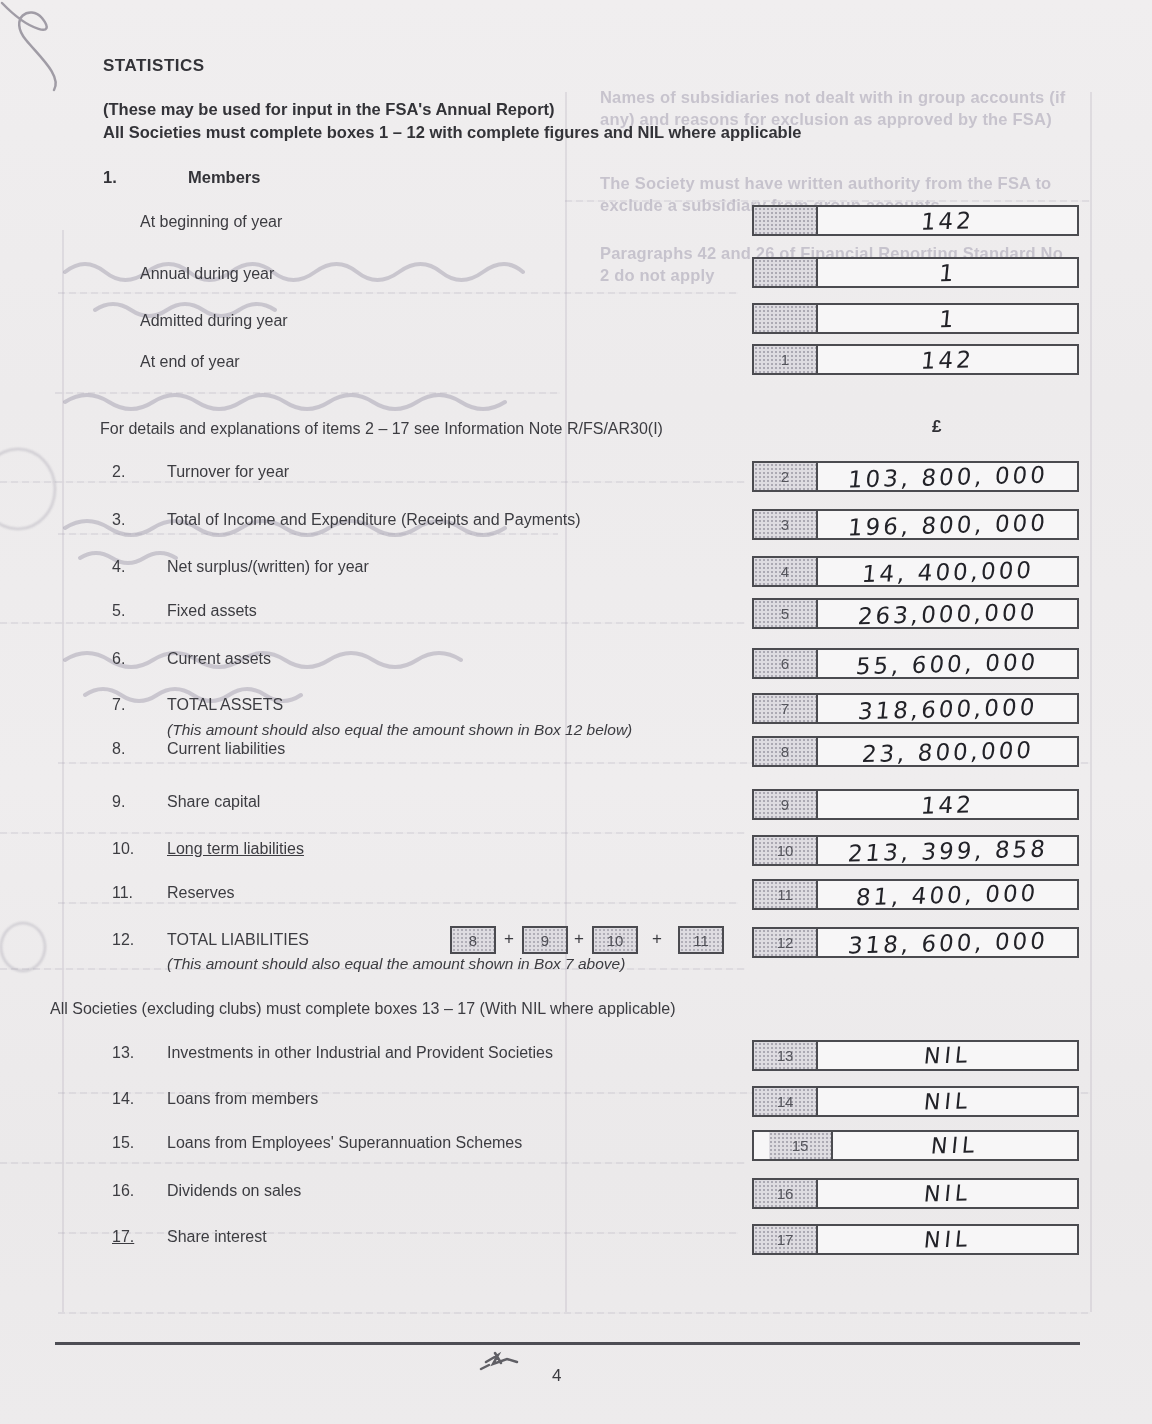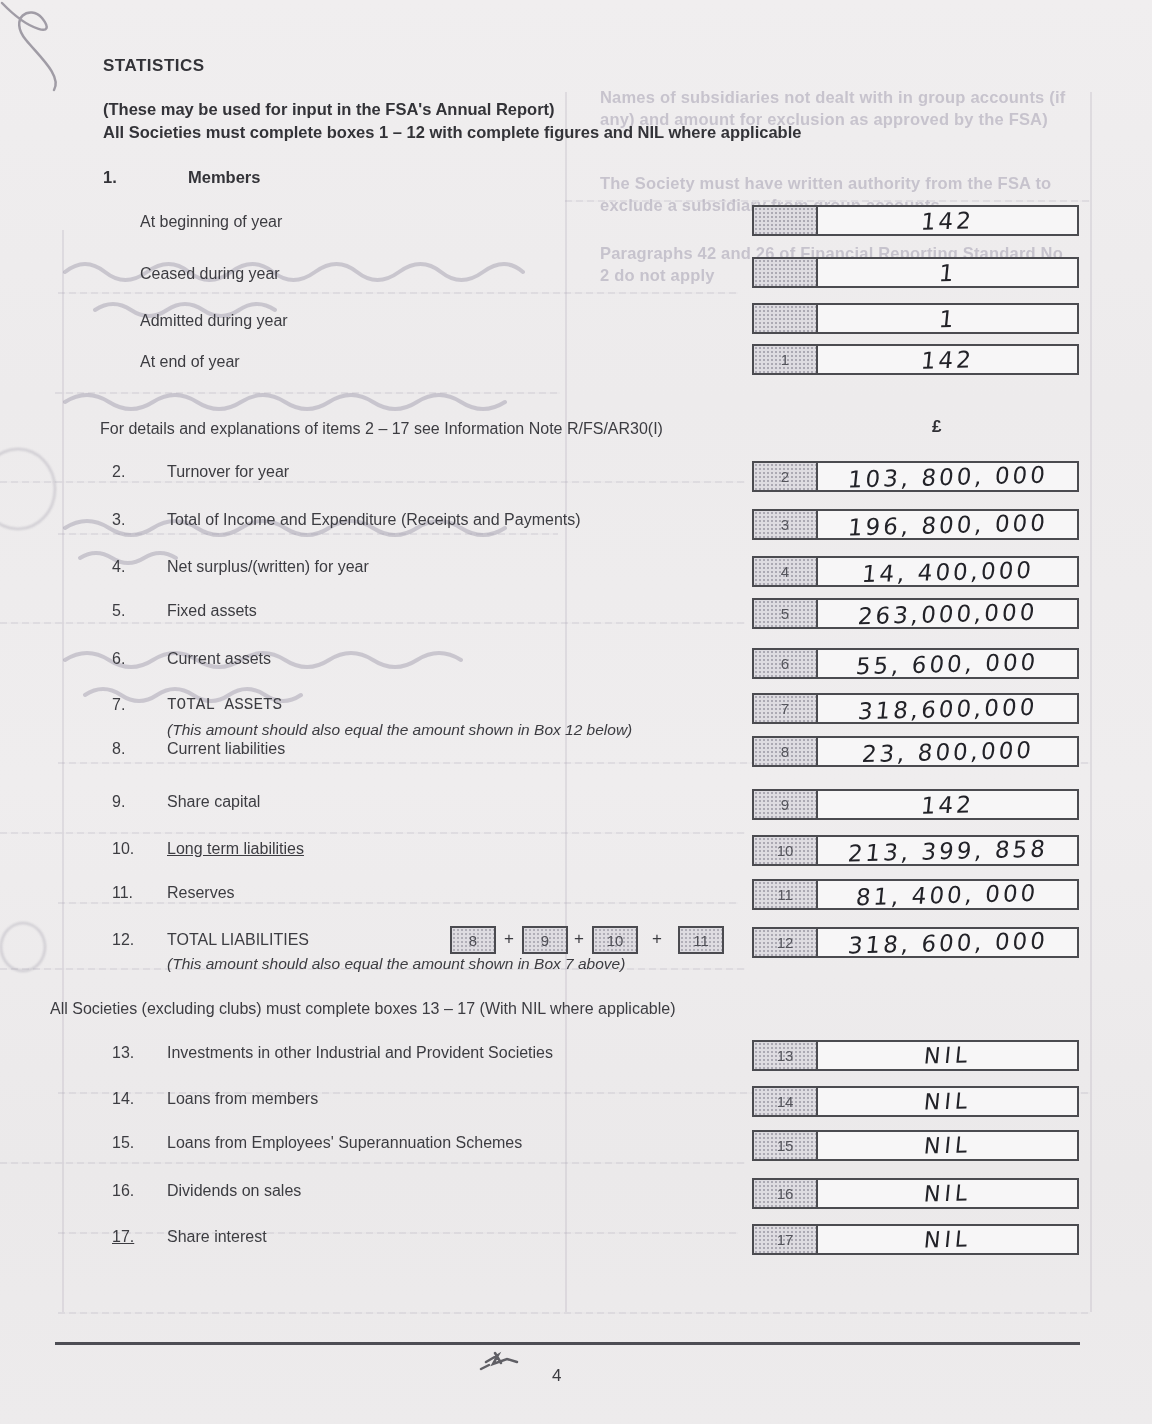--- a/index.html
+++ b/index.html
@@ -46,21 +46,21 @@
   .punch{position:absolute;border:2.5px solid rgba(120,115,135,.30);border-radius:50%;filter:blur(1.2px);}
   .rule{position:absolute;background:#4d4d54;}
   svg.overlay{position:absolute;left:0;top:0;pointer-events:none;}
 </style>
 </head>
 <body>
 
 <div class="page">
 
   <div class="ghost abs" style="left:600px;top:88px;">Names of subsidiaries not dealt with in group accounts (if</div>
-  <div class="ghost abs" style="left:600px;top:110px;">any) and amount for exclusion as approved by the FSA)</div>
+  <div class="ghost abs" style="left:600px;top:110px;">any) and reasons for exclusion as approved by the FSA)</div>
   <div class="ghost abs" style="left:600px;top:174px;">The Society must have written authority from the FSA to</div>
   <div class="ghost abs" style="left:600px;top:196px;">exclude a subsidiary from group accounts</div>
   <div class="ghost abs" style="left:600px;top:244px;">Paragraphs 42 and 26 of Financial Reporting Standard No</div>
   <div class="ghost abs" style="left:600px;top:266px;">2 do not apply</div>
 
   <div class="ghl" style="left:565px;top:200px;width:525px;"></div>
   <div class="ghl" style="left:58px;top:292px;width:680px;"></div>
   <div class="ghl" style="left:55px;top:392px;width:505px;"></div>
   <div class="ghl" style="left:0px;top:481px;width:745px;"></div>
   <div class="ghl" style="left:58px;top:533px;width:500px;"></div>
@@ -106,21 +106,21 @@
   <div class="abs hb" style="left:188px;top:168px;">Members</div>
 
   <div class="abs lab" style="left:140px;top:213px;">At beginning of year</div>
   <div class="vbox" style="left:752px;top:205px;">
     <div class="cell"></div>
     <div class="val">
         <span class="hw">142</span>
       </div>
   </div>
 
-  <div class="abs lab" style="left:140px;top:265px;">Ceased during year</div>
+  <div class="abs lab" style="left:140px;top:265px;">Annual during year</div>
   <div class="vbox" style="left:752px;top:257px;">
     <div class="cell"></div>
     <div class="val">
         <span class="hw">1</span>
       </div>
   </div>
 
   <div class="abs lab" style="left:140px;top:312px;">Admitted during year</div>
   <div class="vbox" style="left:752px;top:303px;">
     <div class="cell"></div>
@@ -179,21 +179,21 @@
   <div class="abs num" style="left:112px;top:650px;">6.</div>
   <div class="abs lab" style="left:167px;top:650px;">Current assets</div>
   <div class="vbox" style="left:752px;top:648px;">
     <div class="cell">6</div>
     <div class="val">
         <span class="hw">55, 600, 000</span>
       </div>
   </div>
 
   <div class="abs num" style="left:112px;top:696px;">7.</div>
-  <div class="abs lab" style="left:167px;top:696px;font-family:Liberation Mono, monospace;">TOTAL ASSETS</div>
+  <div class="abs lab" style="left:167px;top:696px;">TOTAL ASSETS</div>
   <div class="abs note" style="left:167px;top:721px;">(This amount should also equal the amount shown in Box 12 below)</div>
   <div class="vbox" style="left:752px;top:693px;">
     <div class="cell">7</div>
     <div class="val">
         <span class="hw">318,600,000</span>
       </div>
   </div>
 
   <div class="abs num" style="left:112px;top:740px;">8.</div>
   <div class="abs lab" style="left:167px;top:740px;">Current liabilities</div>
@@ -263,21 +263,21 @@
   <div class="abs lab" style="left:167px;top:1090px;">Loans from members</div>
   <div class="vbox" style="left:752px;top:1086px;">
     <div class="cell">14</div>
     <div class="val">
         <span class="hw small">NIL</span>
       </div>
   </div>
 
   <div class="abs num" style="left:112px;top:1134px;">15.</div>
   <div class="abs lab" style="left:167px;top:1134px;">Loans from Employees' Superannuation Schemes</div>
-  <div class="vbox" style="left:752px;top:1130px;">
+  <div class="vbox" style="left:752px;top:1130px;padding-left:15px;">
     <div class="cell">15</div>
     <div class="val">
         <span class="hw small">NIL</span>
       </div>
   </div>
 
   <div class="abs num" style="left:112px;top:1182px;">16.</div>
   <div class="abs lab" style="left:167px;top:1182px;">Dividends on sales</div>
   <div class="vbox" style="left:752px;top:1178px;">
     <div class="cell">16</div>

